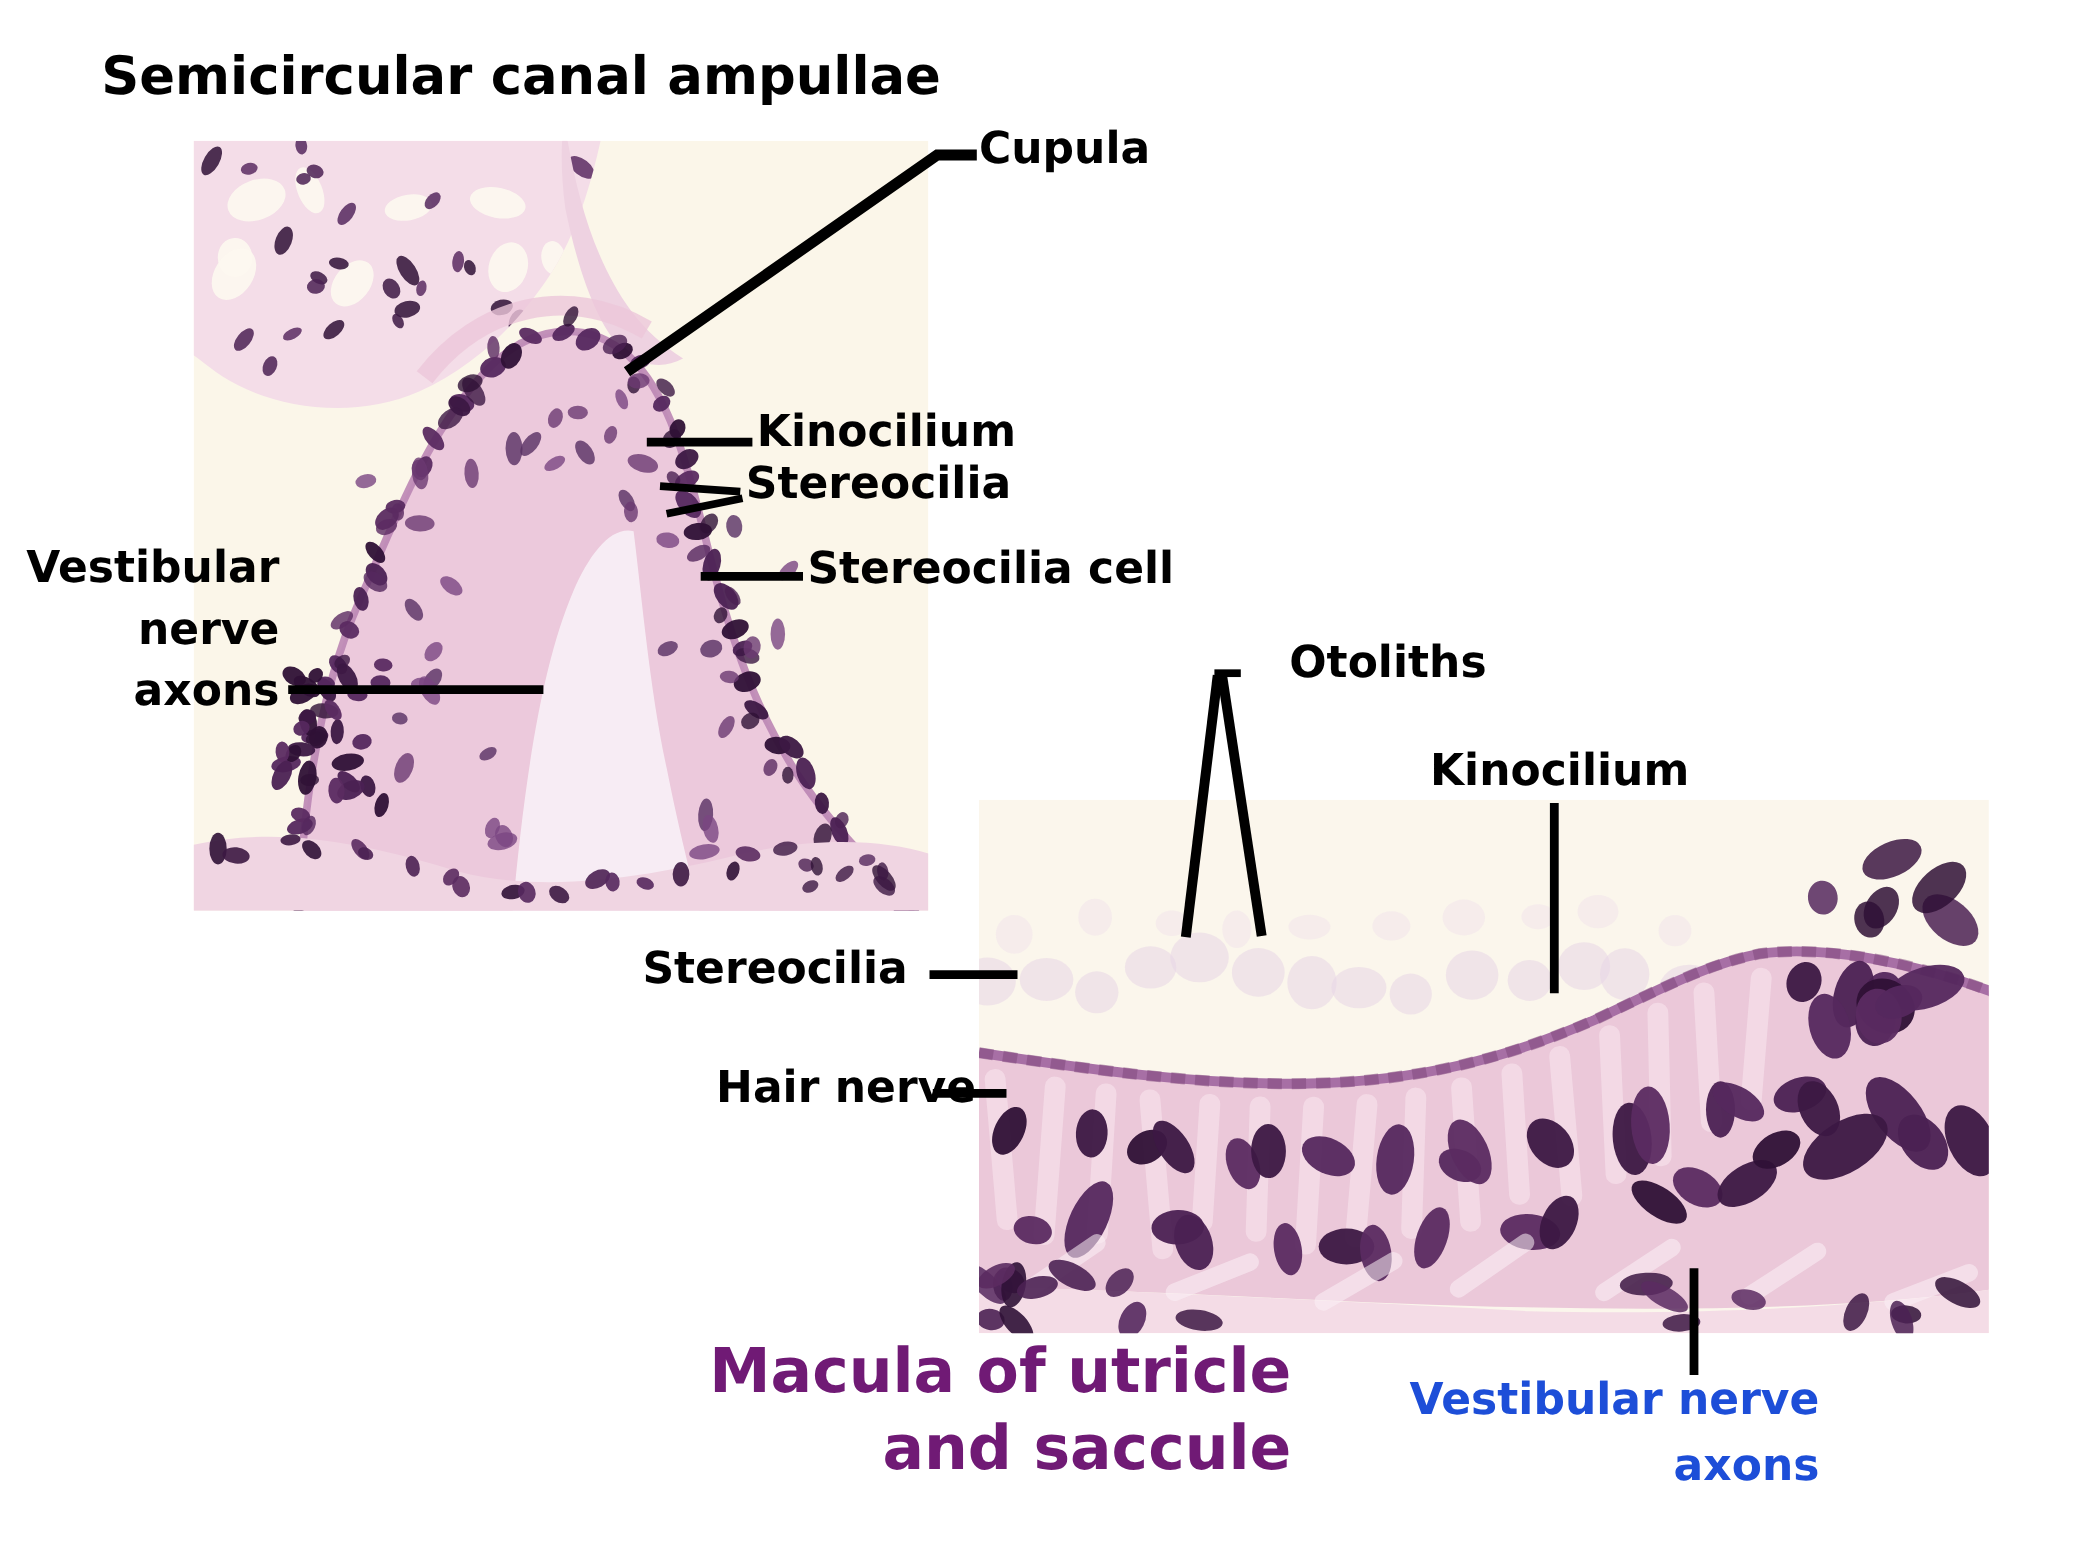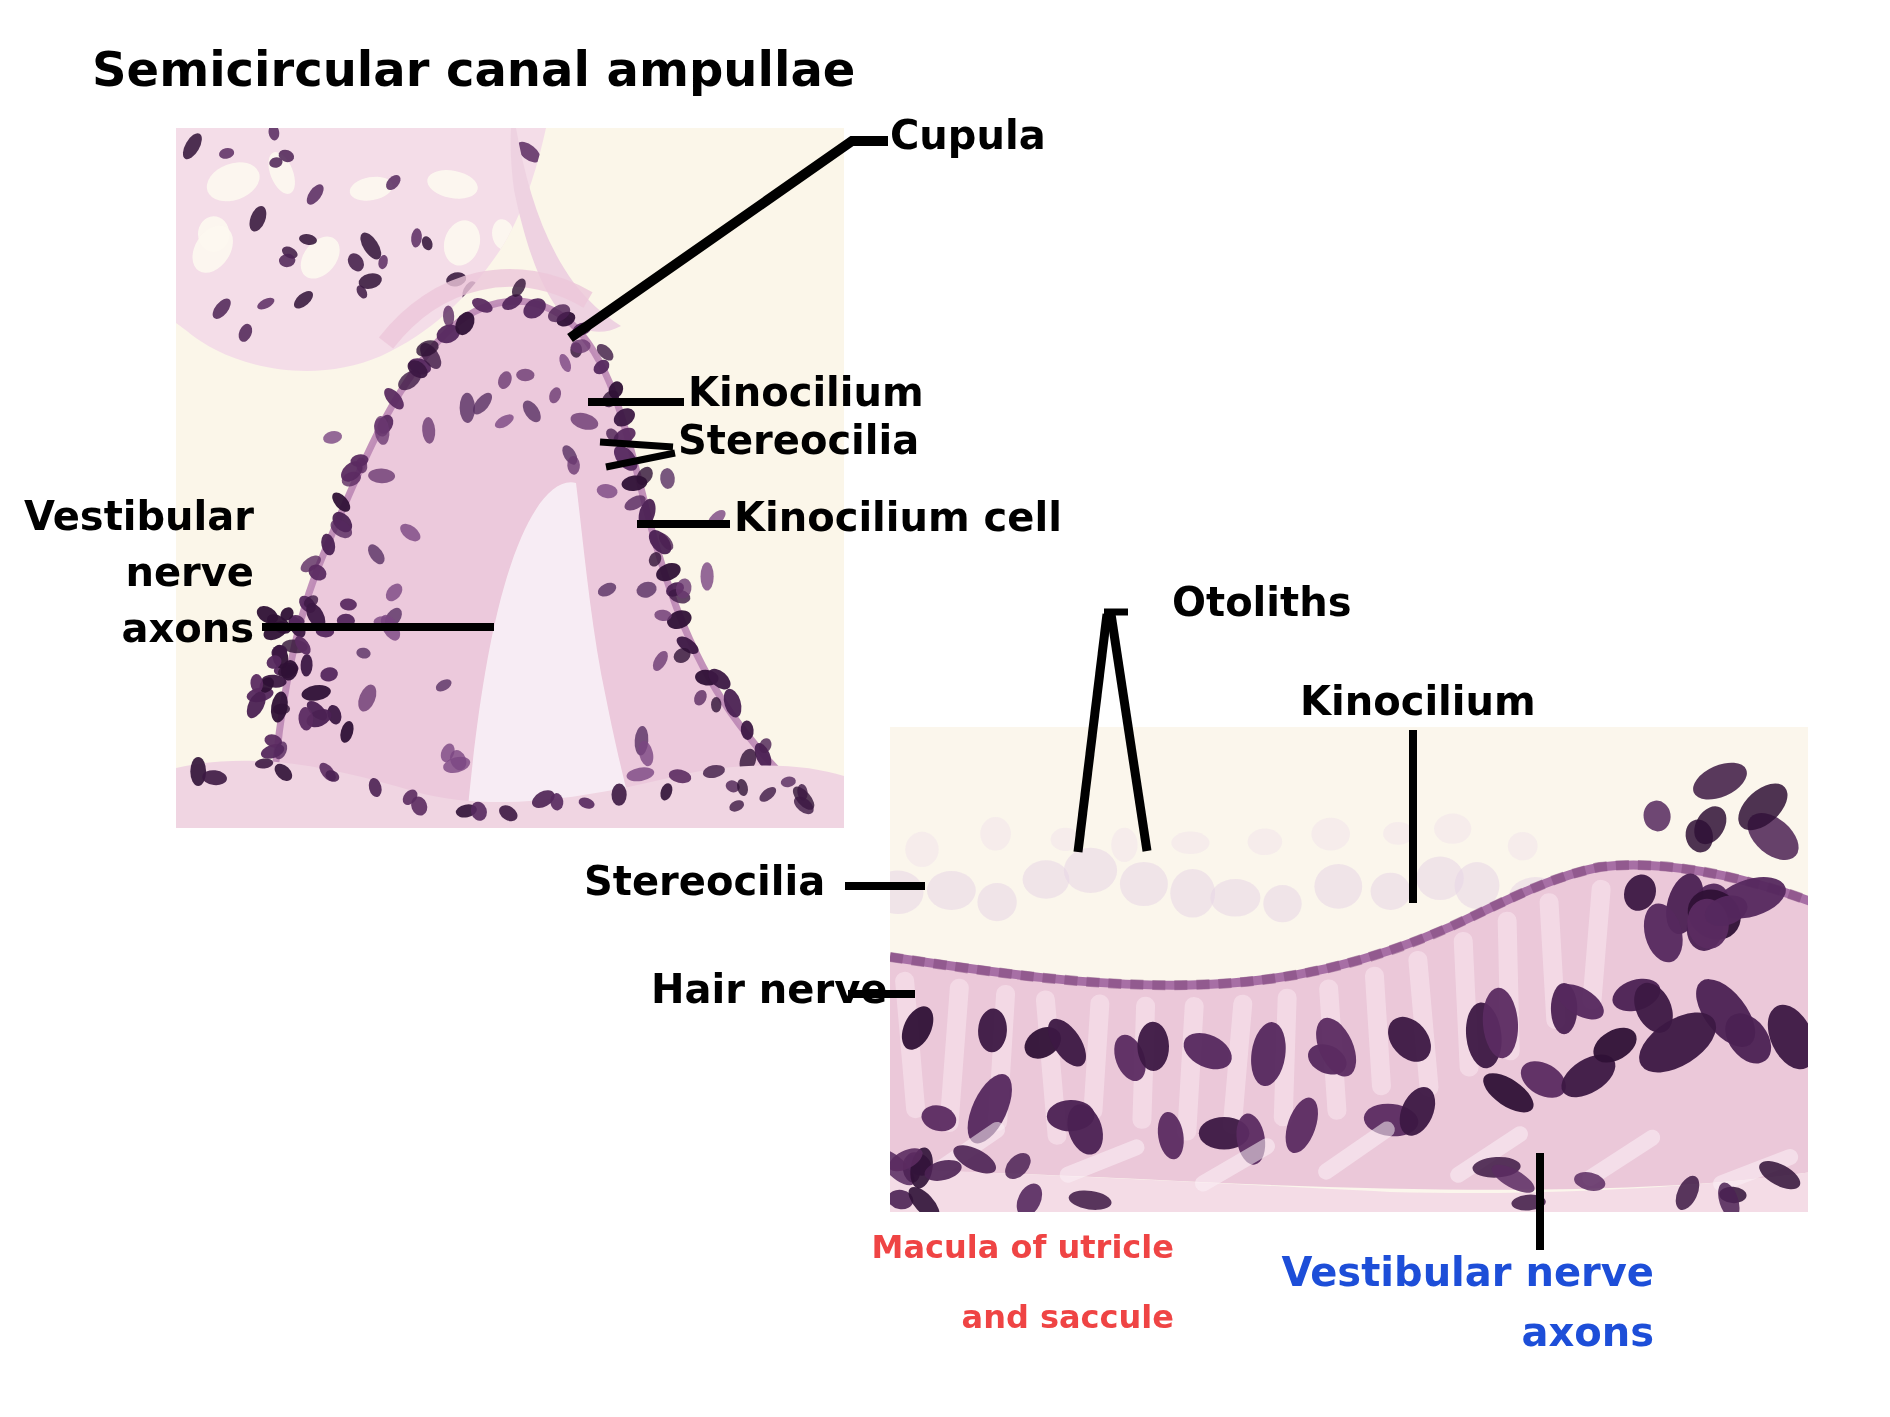--- a/index.html
+++ b/index.html
@@ -14,22 +14,22 @@
   }
   .title{
     position:absolute;color:#000;font-weight:bold;font-size:48px;line-height:1.05;
     white-space:nowrap;
   }
   .vest-top{
     position:absolute;left:14px;top:488px;width:240px;text-align:right;
     color:#000;font-weight:bold;font-size:40px;line-height:56px;
   }
   .macula-caption{
-    position:absolute;right:634px;top:1212px;text-align:right;color:#ef4444;
-    font-weight:bold;font-size:32px;line-height:70px;white-space:nowrap;
+    position:absolute;right:634px;top:1212px;text-align:right;color:#701a75;
+    font-weight:bold;font-size:56px;line-height:70px;white-space:nowrap;
   }
   .vest-bottom{
     position:absolute;right:154px;top:1242px;text-align:right;color:#1d4ed8;
     font-weight:bold;font-size:40px;line-height:60px;white-space:nowrap;
   }
   svg{display:block;}
 </style>
 </head>
 <body>
 
@@ -466,21 +466,21 @@
       <line x1="1413" y1="730" x2="1413" y2="903" stroke-width="8"></line>
       <line x1="845" y1="886" x2="925" y2="886" stroke-width="8"></line>
       <line x1="848" y1="994" x2="915" y2="994" stroke-width="8"></line>
       <line x1="1540" y1="1153" x2="1540" y2="1250" stroke-width="8"></line>
     </g>
   </svg>
 
   <div class="lbl" style="left:890px;top:114px;">Cupula</div>
   <div class="lbl" style="left:688px;top:371px;">Kinocilium</div>
   <div class="lbl" style="left:678px;top:419px;">Stereocilia</div>
-  <div class="lbl" style="left:734px;top:496px;">Kinocilium cell</div>
+  <div class="lbl" style="left:734px;top:496px;">Stereocilia cell</div>
   <div class="vest-top">
     <div>Vestibular</div>
     <div>nerve</div>
     <div>axons</div>
   </div>
 
   <div class="lbl" style="left:1132px;top:581px;margin-left:40px;">Otoliths</div>
   <div class="lbl" style="left:1300px;top:680px;">Kinocilium</div>
   <div class="lbl" style="left:584px;top:860px;">Stereocilia</div>
   <div class="lbl" style="left:651px;top:968px;">Hair nerve</div>

